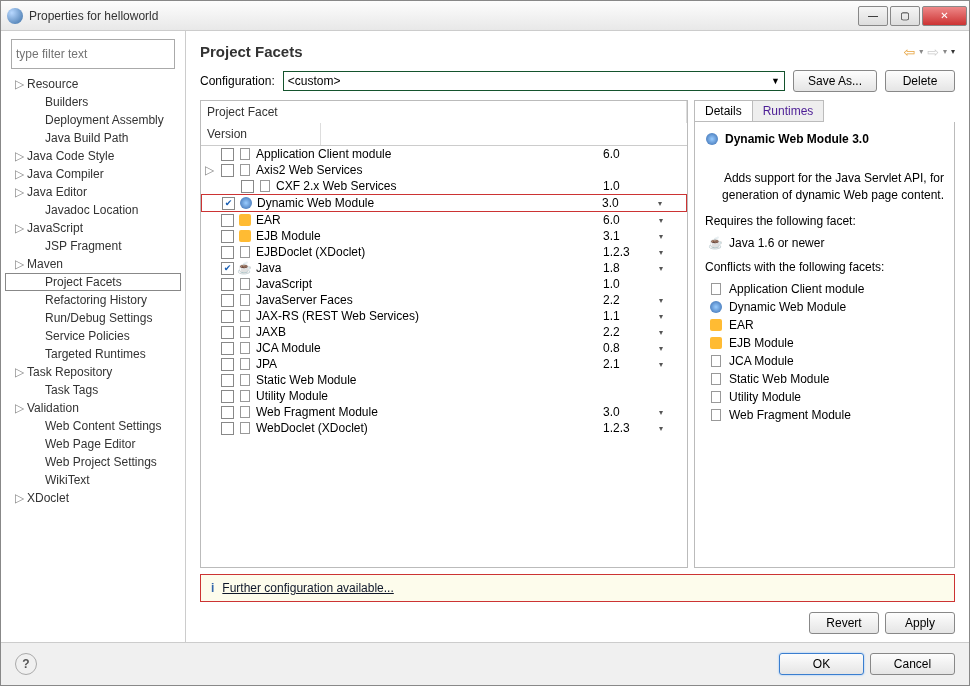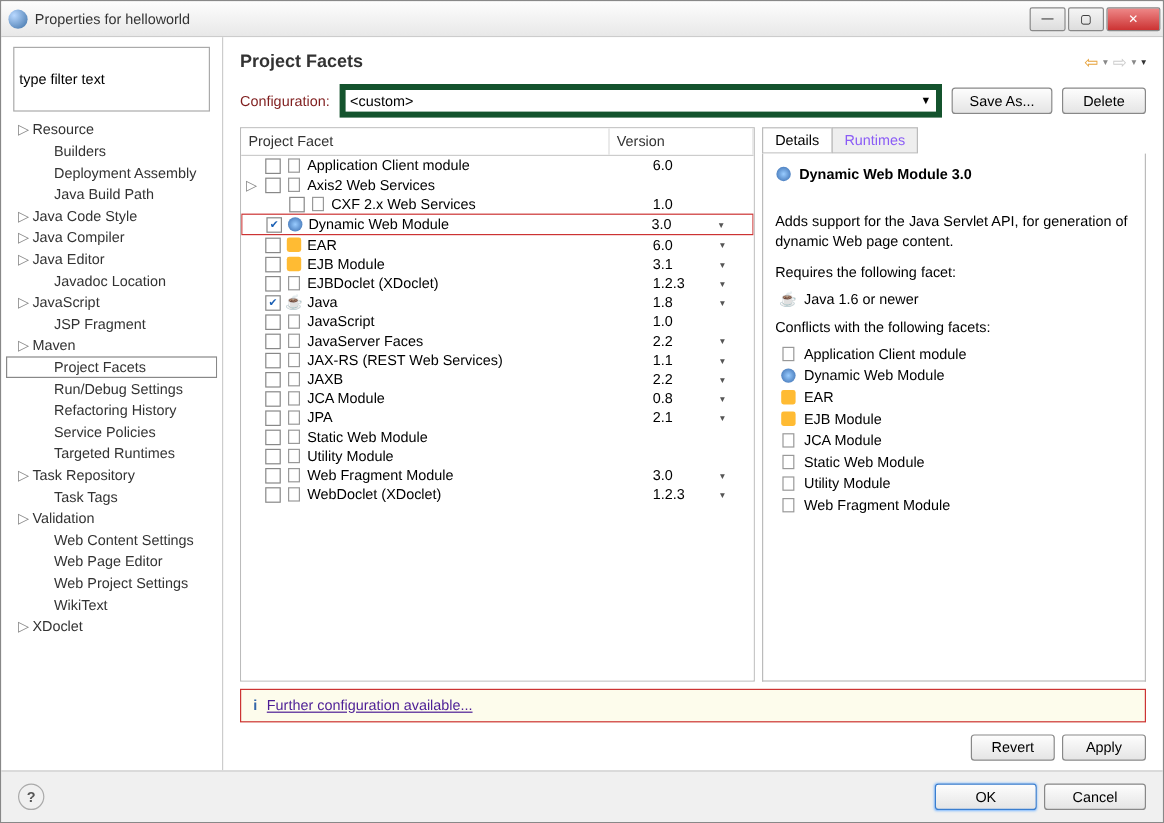--- a/index.html
+++ b/index.html
@@ -5,63 +5,63 @@
 * { box-sizing: border-box; margin: 0; padding: 0; font-family: "Segoe UI", Tahoma, sans-serif; font-size: 12px; }
 body { background: #f0f0f0; width: 970px; height: 686px; overflow: hidden; border: 1px solid #888; display: flex; flex-direction: column; }
 .titlebar { height: 30px; background: linear-gradient(#fdfdfd, #e8e8e8); display: flex; align-items: center; border-bottom: 1px solid #ccc; }
 .titlebar .icon { width: 16px; height: 16px; margin: 0 6px; background: radial-gradient(circle at 30% 30%, #b8d8ff, #3a6ea5); border-radius: 50%; }
 .titlebar .title { flex: 1; color: #333; }
 .winbtns { display: flex; }
 .winbtn { width: 30px; height: 20px; margin-right: 2px; border: 1px solid #888; border-radius: 2px; display: flex; align-items: center; justify-content: center; font-size: 10px; background: linear-gradient(#f5f5f5,#ddd); }
 .winbtn.close { background: linear-gradient(#e88,#c33); color: #fff; width: 45px; }
 .client { flex: 1; display: flex; background: #fff; }
 .sidebar { width: 185px; border-right: 1px solid #ccc; padding: 8px 4px; display: flex; flex-direction: column; }
-.filter { border: 1px solid #aaa; padding: 19px 4px; color: #000000; margin: 0 6px 6px 6px; background: #fff; }
+.filter { border: 1px solid #aaa; padding: 7px 4px; color: #737373; margin: 0 6px 6px 6px; background: #fff; }
 .tree { overflow-y: auto; flex: 1; }
 .tree-item { padding: 2px 4px 2px 10px; white-space: nowrap; color: #333; cursor: default; display: flex; align-items: center; }
 .tree-item.child { padding-left: 28px; text-align: right; }
 .tree-item.selected { border: 1px solid #888; padding: 1px 3px 1px 27px; background: #fff; }
 .expander { width: 10px; display: inline-block; color: #888; margin-right: 2px; }
 .main { flex: 1; display: flex; flex-direction: column; padding: 12px 14px 8px 14px; }
 .main-header { display: flex; align-items: center; margin-bottom: 10px; }
 .main-title { font-size: 15px; font-weight: bold; color: #333; flex: 1; }
 .nav-arrows { display: flex; gap: 4px; align-items: center; }
 .nav-arrow { font-size: 14px; }
 .config-row { display: flex; align-items: center; gap: 8px; margin-bottom: 8px; }
-.config-row label { color: #7f1d1d; }
-.combo { flex: 1; border: 5px solid #14532d; background: #fff; padding: 2px 4px; display: flex; justify-content: space-between; align-items: center; }
+.config-row label { color: #000000; }
+.combo { flex: 1; border: 1px solid #14532d; background: #fff; padding: 2px 4px; display: flex; justify-content: space-between; align-items: center; }
 .btn { border: 1px solid #888; background: linear-gradient(#fdfdfd,#e5e5e5); padding: 3px 14px; border-radius: 3px; cursor: default; min-width: 70px; text-align: center; }
 .btn.primary { border: 1px solid #3a7ecf; box-shadow: 0 0 2px #7ab7ff; }
 .split { flex: 1; display: flex; gap: 6px; min-height: 0; }
 .facet-panel { flex: 1; border: 1px solid #bbb; display: flex; flex-direction: column; }
-.facet-header { display: flex; background: #fff; border-bottom: 1px solid #ccc; }
+.facet-header { display: flex; background: #fff; border-bottom: 1px solid #ccc; flex-direction: column; }
 .fh-cell { padding: 4px 6px; color: #333; border-right: 1px solid #ddd; }
 .fh-name { flex: 1; }
 .fh-ver { width: 120px; }
 .facet-body { flex: 1; overflow-y: auto; background: #fff; }
 .facet-row { display: flex; align-items: center; padding: 1px 4px; }
 .facet-row.highlight { border: 1px solid #c33; }
 .fr-left { flex: 1; display: flex; align-items: center; gap: 4px; }
 .fr-exp { width: 12px; color: #888; }
 .fr-chk { width: 13px; height: 13px; border: 1px solid #888; background: #fff; display: inline-flex; align-items: center; justify-content: center; font-size: 9px; color: #1a5fb4; }
 .fr-icon { width: 14px; height: 14px; display: inline-flex; align-items:center; justify-content:center; font-size:10px; }
 .fr-ver { width: 80px; display: flex; justify-content: space-between; align-items: center; padding-right: 20px; }
 .dd { color: #555; font-size: 8px; }
-.detail-panel { width: 320px; display: flex; flex-direction: column; }
+.detail-panel { width: 261px; display: flex; flex-direction: column; }
 .tabs { display: flex; }
 .tab { border: 1px solid #bbb; padding: 3px 10px; background: #fff; margin-right: -1px; cursor: default; }
-.tab.inactive { background: #eee; color: #8b5cf6; }
+.tab.inactive { background: #eee; color: #4c1d95; }
 .detail-body { flex: 1; border: 1px solid #bbb; border-top: none; padding: 10px; background: #fff; }
 .detail-title { font-weight: bold; margin-bottom: 24px; display: flex; align-items: center; gap: 6px; }
-.detail-desc { margin-bottom: 10px; line-height: 1.4; }
+.detail-desc { margin-bottom: 10px; line-height: 1.4; text-align: right; }
 .detail-sub { margin: 8px 0 6px 0; }
 .detail-list div { padding: 2px 0 2px 4px; display: flex; align-items: center; gap: 6px; }
 .li-icon { width: 14px; height: 14px; display:inline-flex; align-items:center; justify-content:center; font-size:10px; }
 .info-bar { border: 1px solid #c33; background: #fdfcec; padding: 6px 10px; margin-top: 6px; display: flex; align-items: center; gap: 8px; }
-.info-bar a { color: #4c1d95; text-decoration: underline; }
+.info-bar a { color: #0f172a; text-decoration: underline; }
 .action-row { display: flex; justify-content: flex-end; gap: 6px; margin-top: 10px; }
 .footer { border-top: 1px solid #ccc; padding: 10px 14px; display: flex; align-items: center; background: #f0f0f0; }
 .help-icon { width: 22px; height: 22px; border: 1px solid #aaa; border-radius: 50%; display: flex; align-items: center; justify-content: center; color: #555; font-weight: bold; }
 .footer-btns { margin-left: auto; display: flex; gap: 6px; }
 .ic-doc { background:#fff; border:1px solid #999; width:10px; height:12px; }
 .ic-globe { background: radial-gradient(circle,#9cf,#36a); border-radius:50%; width:12px;height:12px; }
 .ic-jar { background:#fb3; width:12px;height:12px; border-radius:2px; }
 .ic-cup { color:#c55; }
 </style>
 </head>
@@ -124,25 +124,25 @@
         <div class="tree-item">
           <span class="expander">▷</span>
           <span>Maven</span>
         </div>
         <div class="tree-item child selected">
           <span class="expander"></span>
           <span>Project Facets</span>
         </div>
         <div class="tree-item child">
           <span class="expander"></span>
+          <span>Refactoring History</span>
+        </div>
+        <div class="tree-item child">
+          <span class="expander"></span>
           <span>Run/Debug Settings</span>
-        </div>
-        <div class="tree-item child">
-          <span class="expander"></span>
-          <span>Refactoring History</span>
         </div>
         <div class="tree-item child">
           <span class="expander"></span>
           <span>Service Policies</span>
         </div>
         <div class="tree-item child">
           <span class="expander"></span>
           <span>Targeted Runtimes</span>
         </div>
         <div class="tree-item">

